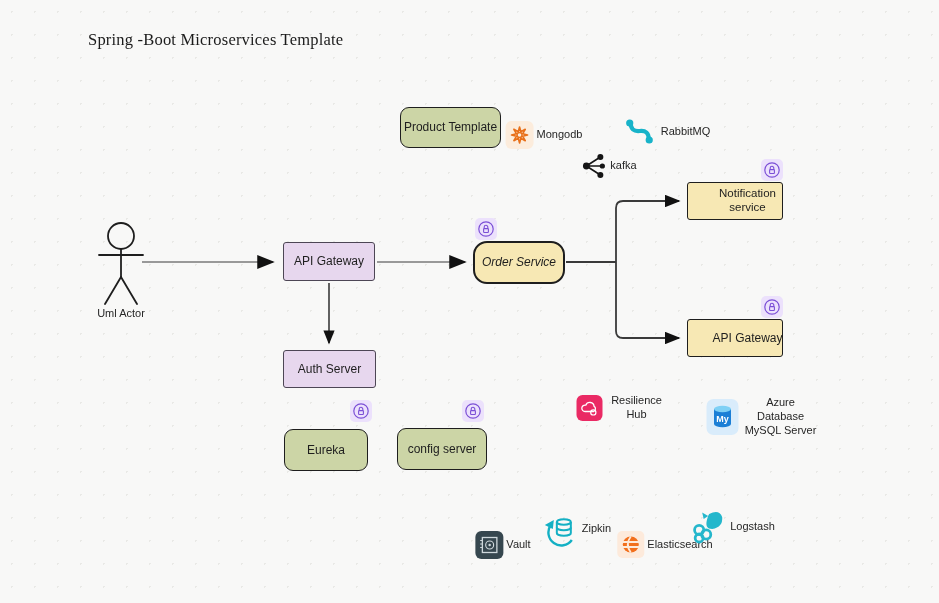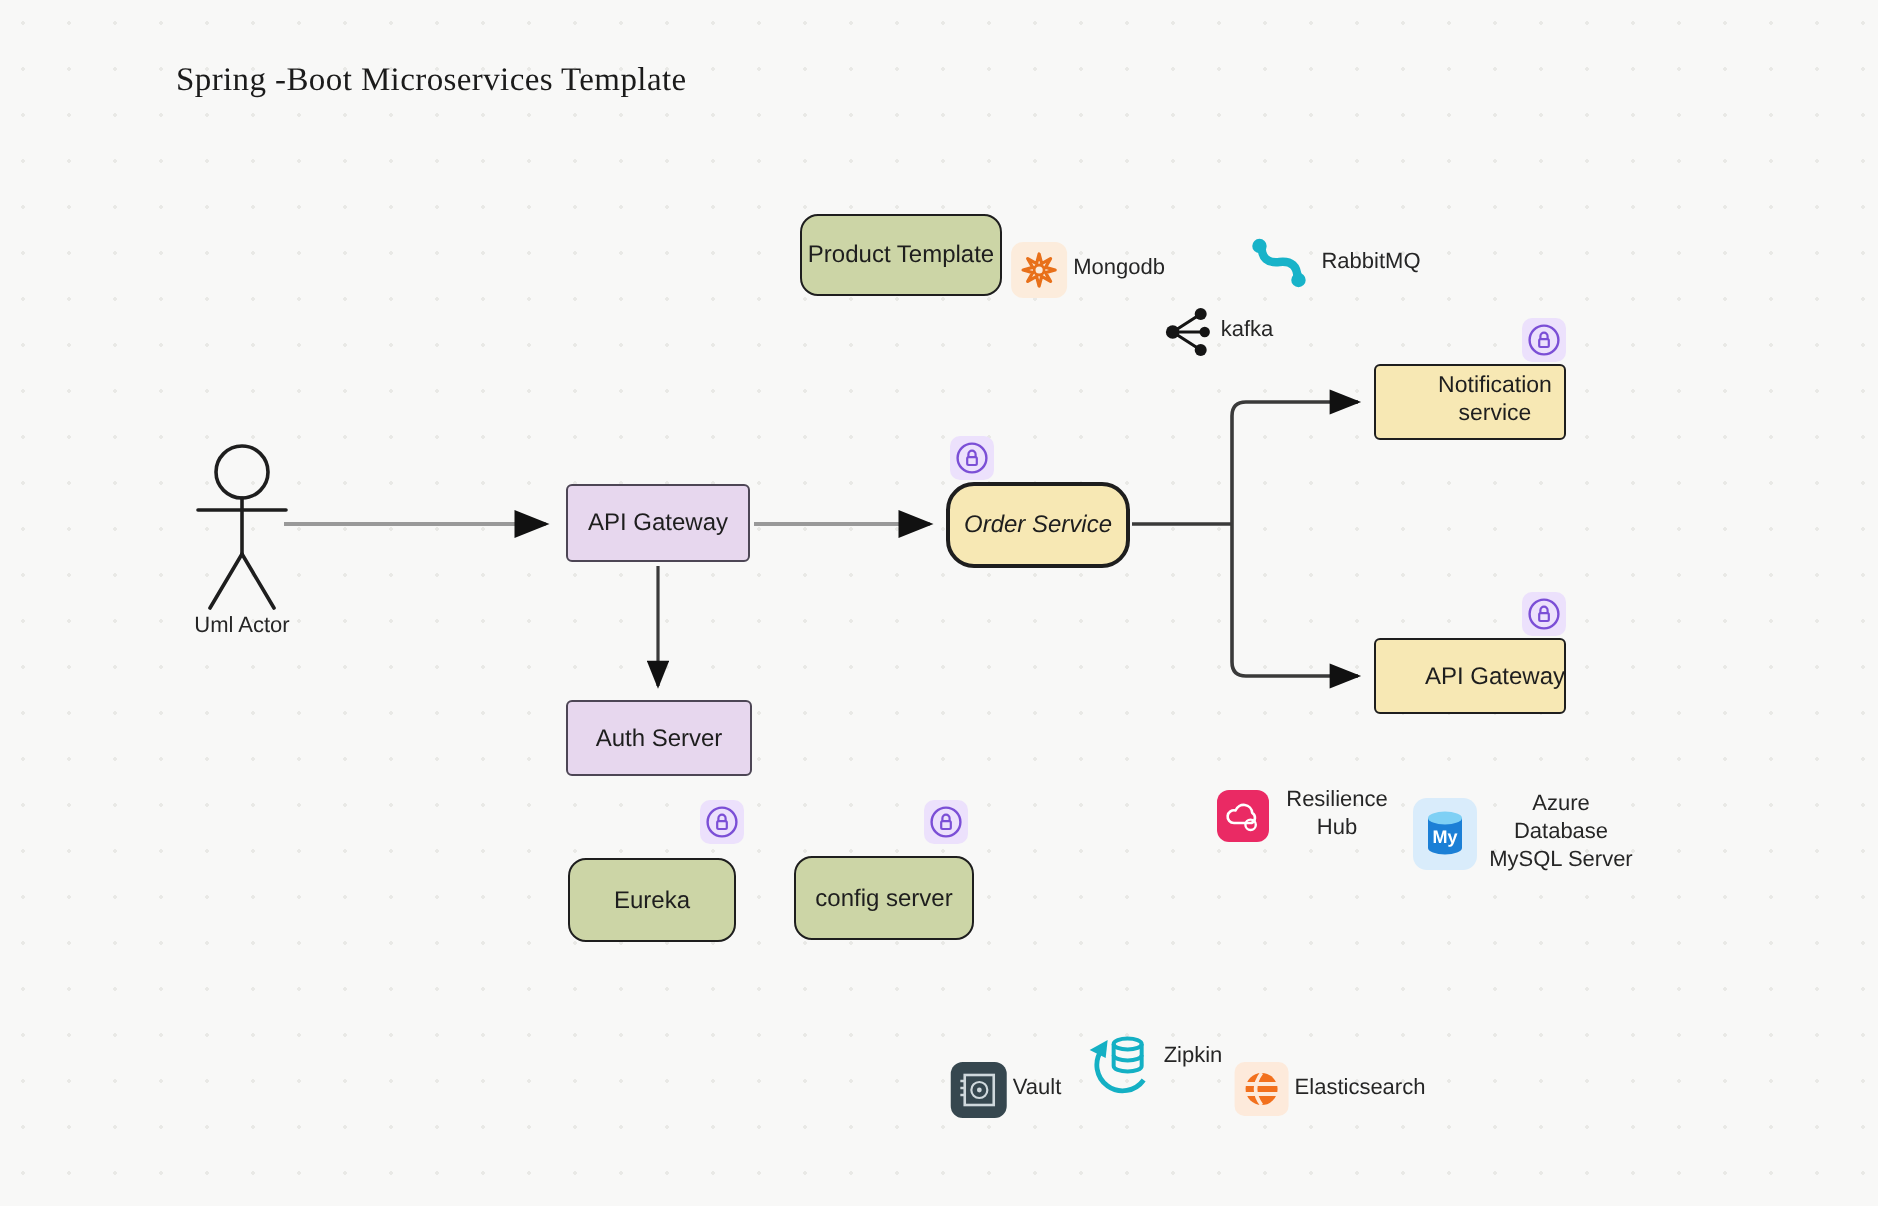--- a/index.html
+++ b/index.html
@@ -193,21 +193,21 @@
     <div class="badge" style="width:36px;height:33px">
       <svg width="36" height="33" viewBox="0 0 36 33">
         <path d="M9,8 q0,9 9,8 q9,-1 9,8" fill="none" stroke="var(--rabbitmq-teal,#18b3c9)" stroke-width="4.2" stroke-linecap="round"></path>
         <circle cx="8" cy="8" r="3.6" fill="var(--rabbitmq-teal,#18b3c9)"></circle>
         <circle cx="27.5" cy="25" r="3.6" fill="var(--rabbitmq-teal,#18b3c9)"></circle>
       </svg>
     </div>
     <div class="icon-label">RabbitMQ</div>
   </div>
 
-  <div class="icon-group" style="left:654px;top:394px">
+  <div class="icon-group" style="left:622px;top:394px">
     <div class="badge" style="width:26px;height:26px;background:var(--resilience-pink,#ea2a64)">
       <svg width="26" height="26" viewBox="0 0 26 26">
         <path d="M8.5,16.5 a3.2,3.2 0 1 1 0.8,-6.3 a4.3,4.3 0 0 1 8.3,1.2 a2.9,2.9 0 0 1 -0.3,5.1 z" fill="none" stroke="#ffffff" stroke-width="1.3" stroke-linejoin="round"></path>
         <circle cx="16.8" cy="17.4" r="2.6" fill="none" stroke="#ffffff" stroke-width="1.2"></circle>
       </svg>
     </div>
     <div class="icon-label wrap" style="width:62px">Resilience Hub</div>
   </div>
 
   <div class="icon-group" style="left:763px;top:396px">
@@ -252,14 +252,30 @@
     <div class="badge" style="width:27px;height:27px;background:var(--elastic-bg,#fdeadb);border-radius:5px">
       <svg width="27" height="27" viewBox="0 0 27 27">
         <circle cx="13.5" cy="13.5" r="8" fill="var(--elastic-orange,#f2701d)"></circle>
         <path d="M5,11 h17 M5,16 h17" stroke="var(--elastic-bg,#fdeadb)" stroke-width="2"></path>
         <path d="M13.5,5.5 q-6,8 0,16" stroke="var(--elastic-bg,#fdeadb)" stroke-width="1.8" fill="none"></path>
       </svg>
     </div>
     <div class="icon-label">Elasticsearch</div>
   </div>
 
+  <div class="icon-group" style="left:731px;top:507px">
+    <div class="badge" style="width:40px;height:40px">
+      <svg width="40" height="40" viewBox="0 0 40 40">
+        <g fill="var(--logstash-teal,#25b7cc)">
+          <path d="M22,7 q10,-5 13,3 q1,10 -10,12 q-8,0 -5,-10 q1,-4 2,-5 z"></path>
+          <path d="M21,9 l-6,-3.5 l1.5,6.5 z"></path>
+        </g>
+        <g fill="none" stroke="var(--logstash-teal,#25b7cc)" stroke-width="2.8" stroke-linejoin="round">
+          <circle cx="12" cy="23" r="4.6"></circle>
+          <circle cx="19" cy="27.5" r="4.6"></circle>
+          <circle cx="12" cy="31" r="4"></circle>
+        </g>
+      </svg>
+    </div>
+    <div class="icon-label">Logstash</div>
+  </div>
 
 </div>
 
 </body></html>

